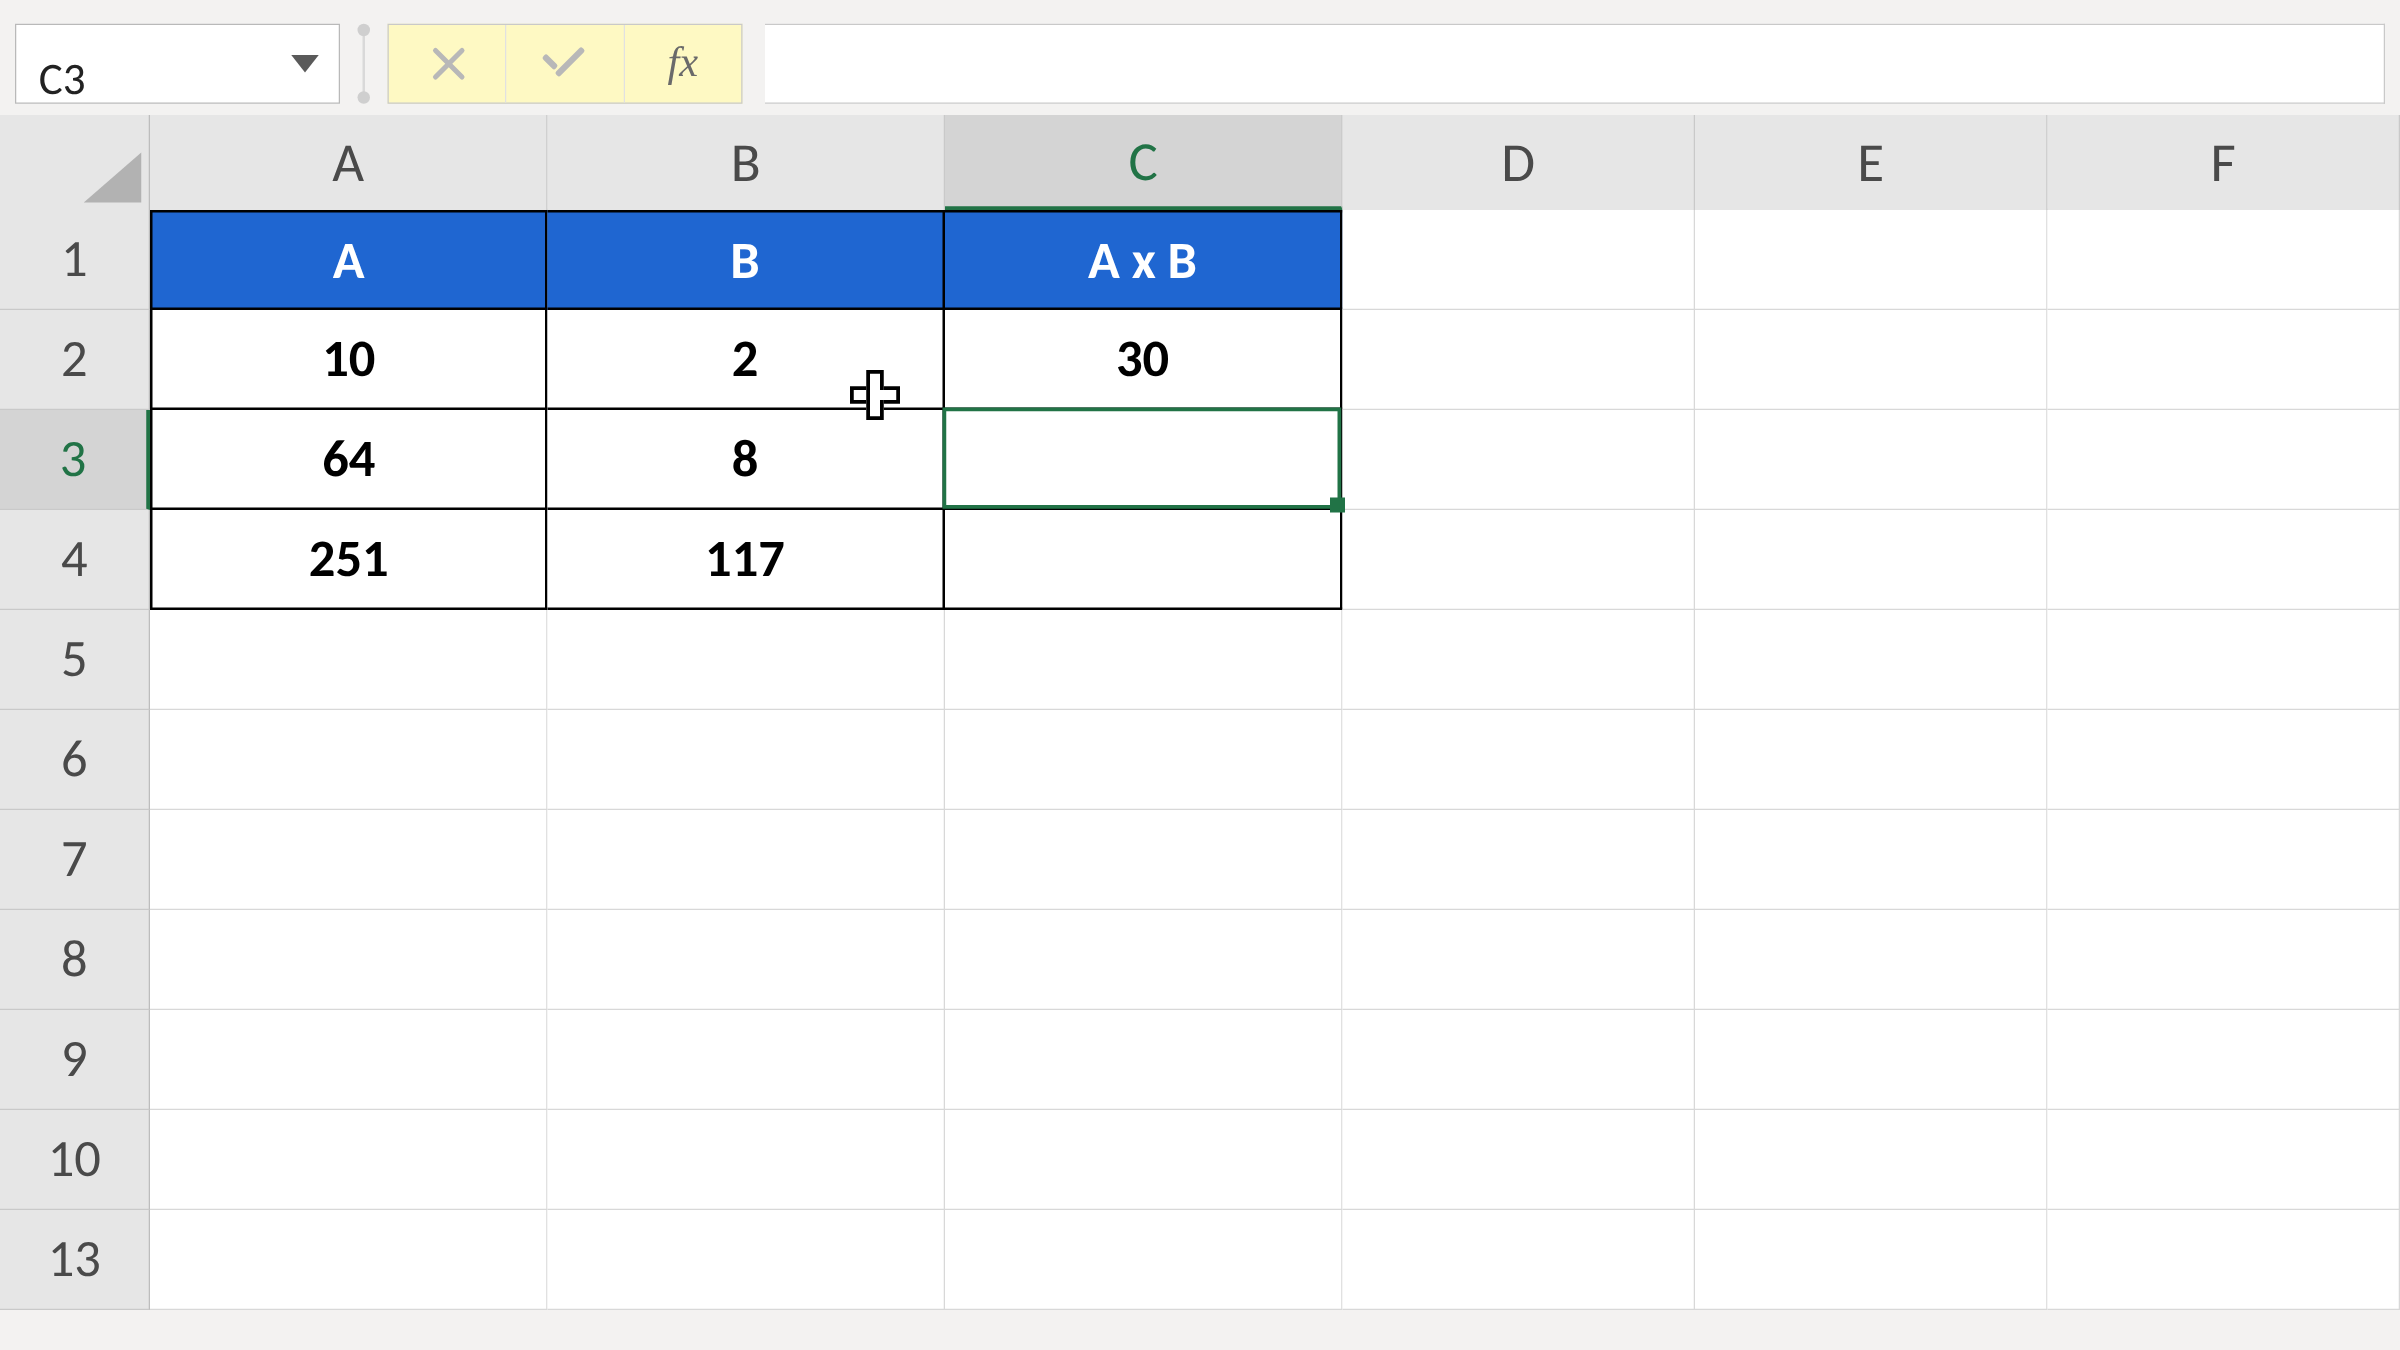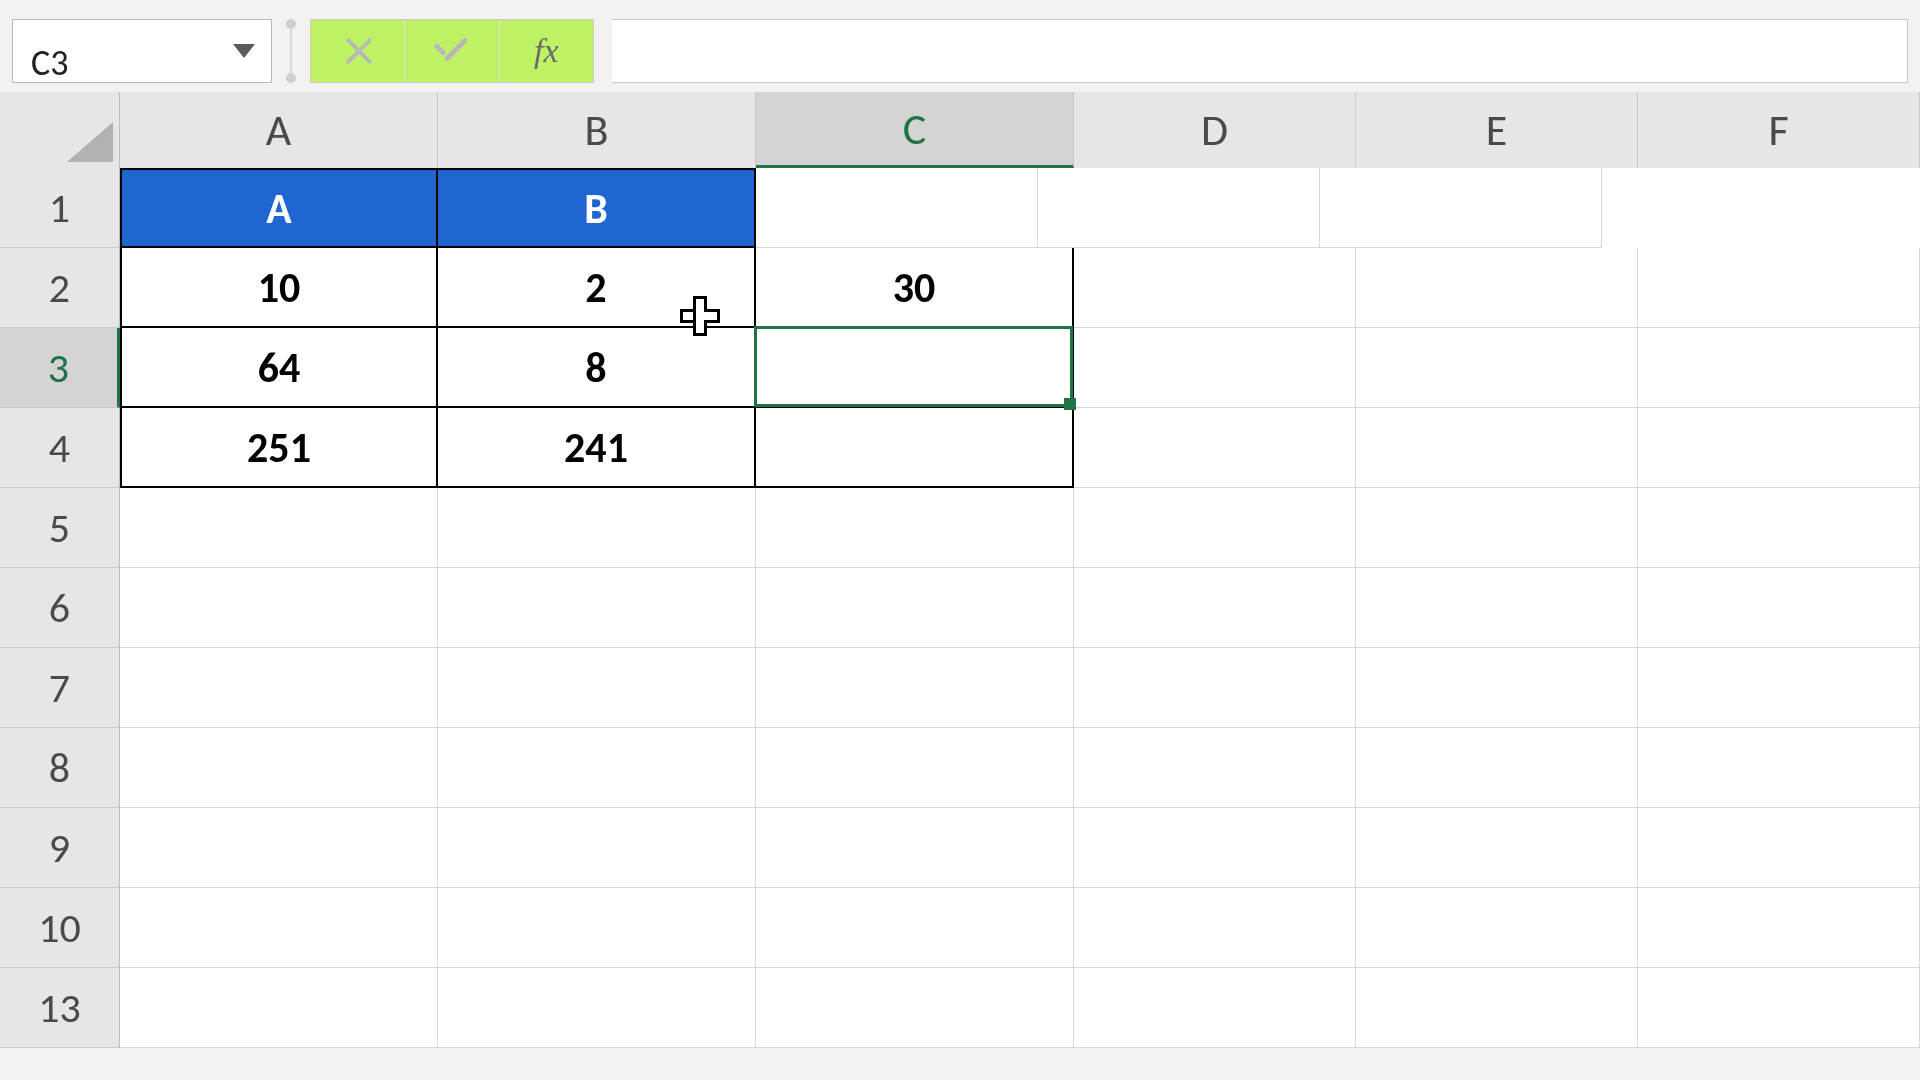--- a/index.html
+++ b/index.html
@@ -48,21 +48,21 @@
     width: 10px; height: 10px; border-radius: 50%;
     background: #cfcfcf;
   }
   .vsep::before { top: -2px; }
   .vsep::after  { bottom: -2px; }
 
   .fb-buttons {
     display: flex; align-items: center;
     width: 284px; height: 64px;
     border: 1px solid #c9c9c9;
-    background: #bef264;
+    background: #fef9c3;
   }
   .fb-btn {
     flex: 1; height: 100%;
     display: flex; align-items: center; justify-content: center;
     font-size: 34px; color: #b8b8b8;
   }
   .fb-btn.fx { color: #6a6a6a; font-style: italic; font-family: "Times New Roman", serif; }
   .fb-btn + .fb-btn { border-left: 1px solid #e1e1e1; }
 
   .cancel-x { position: relative; width: 30px; height: 30px; }
@@ -252,20 +252,21 @@
     <div class="col-h wE">E</div>
     <div class="col-h wF">F</div>
   </div>
 
   <div class="rows">
 
     <div class="row row1-top">
       <div class="row-h">1</div>
       <div class="cell hdr first wA">A</div>
       <div class="cell hdr wB">B</div>
+      <div class="cell hdr wC">A x B</div>
       <div class="cell wD"></div>
       <div class="cell wE"></div>
       <div class="cell wF"></div>
     </div>
 
     <div class="row">
       <div class="row-h">2</div>
       <div class="cell tbl first wA">10</div>
       <div class="cell tbl wB">2</div>
       <div class="cell tbl wC">30</div>
@@ -280,21 +281,21 @@
       <div class="cell tbl wB">8</div>
       <div class="cell tbl wC" id="cell-C3"></div>
       <div class="cell wD"></div>
       <div class="cell wE"></div>
       <div class="cell wF"></div>
     </div>
 
     <div class="row">
       <div class="row-h">4</div>
       <div class="cell tbl first wA">251</div>
-      <div class="cell tbl wB">241</div>
+      <div class="cell tbl wB">117</div>
       <div class="cell tbl wC"></div>
       <div class="cell wD"></div>
       <div class="cell wE"></div>
       <div class="cell wF"></div>
     </div>
 
     <div class="row">
       <div class="row-h">5</div>
       <div class="cell wA"></div>
       <div class="cell wB"></div>

